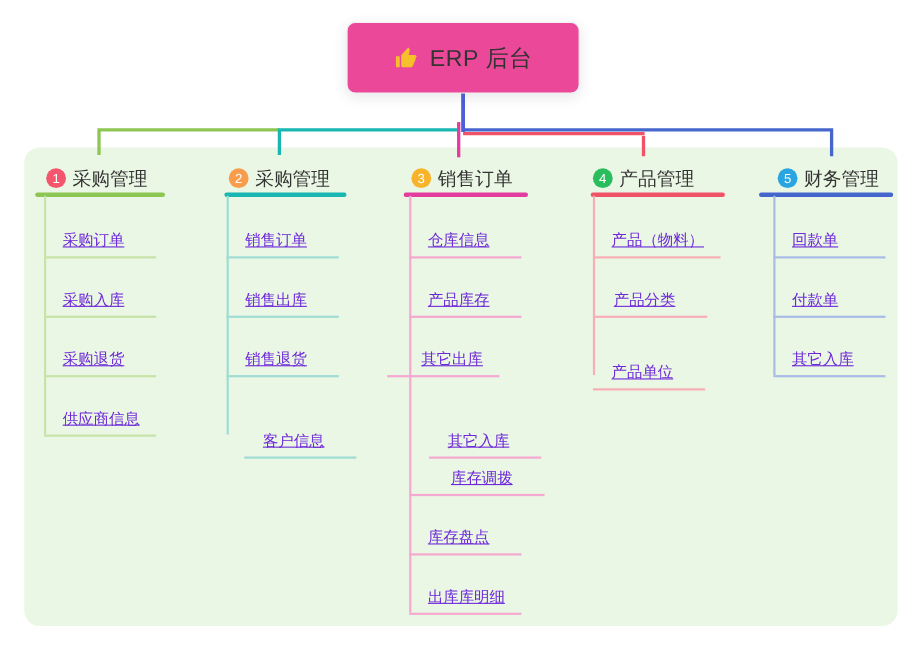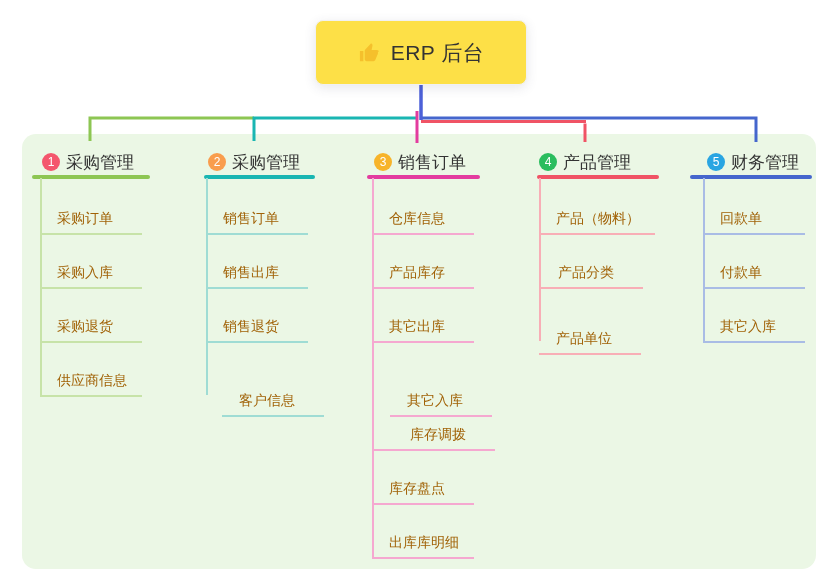--- a/index.html
+++ b/index.html
@@ -10,43 +10,43 @@
     -webkit-font-smoothing:antialiased;
   }
   #stage{position:absolute;inset:0;width:839px;height:588px;}
   #panel{
     position:absolute;left:22px;top:134px;width:794px;height:435px;
     border-radius:14px;
   }
   #connectors{position:absolute;left:0;top:0;width:839px;height:588px;pointer-events:none;}
   #root-node{
     position:absolute;left:315px;top:20px;width:210px;height:63px;
-    background:#fde047;border:1px solid #f1f1f1;border-radius:8px;
+    background:#ec4899;border:1px solid #f1f1f1;border-radius:8px;
     box-shadow:0 3px 12px rgba(60,60,90,.12);
     display:flex;align-items:center;justify-content:center;gap:10px;
     cursor:pointer;
   }
   #root-node .root-label{font-size:21px;color:#333;letter-spacing:.5px;}
   .branch-header{
     position:absolute;top:150px;height:24px;
     display:flex;align-items:center;gap:6px;cursor:pointer;white-space:nowrap;
   }
   .badge{
     width:18px;height:18px;border-radius:50%;
     color:#fff;font-size:12px;line-height:18px;text-align:center;
     flex:0 0 18px;
   }
   .branch-label{font-size:17px;color:#333;}
   .branch-underline{position:absolute;top:175px;height:4px;border-radius:2px;}
   .child-vline{position:absolute;top:178px;width:2px;}
   .child-node{
     position:absolute;height:25px;line-height:21px;
     padding:0 15px 0 17px;min-width:70px;
-    font-size:14px;color:#a16207;white-space:nowrap;
-    border-bottom:2px solid transparent;cursor:pointer;
+    font-size:14px;color:#6d28d9;white-space:nowrap;
+    border-bottom:2px solid transparent;cursor:pointer;text-decoration:underline;
   }
 </style>
 </head>
 <body style="background: rgb(255, 255, 255);">
 
 <div id="stage">
   <div id="panel" style="background: rgb(235, 247, 229);"></div>
 
   <svg id="connectors" viewBox="0 0 839 588" xmlns="http://www.w3.org/2000/svg">
       <path d="M421 121.5 H586" stroke="#f05365" stroke-width="3" fill="none"></path>
@@ -89,21 +89,21 @@
       <div class="child-node" style="left: 206px; top: 316px; border-bottom-color: rgb(159, 220, 212);">销售退货</div>
       <div class="child-node" style="left: 222px; top: 370px; border-bottom-color: rgb(159, 220, 212); margin-top: 20px;">客户信息</div>
       <div class="branch-header" style="left: 374px;">
         <span class="badge" style="background: rgb(247, 180, 42);">3</span>
         <span class="branch-label">销售订单</span>
       </div>
       <div class="branch-underline" style="left: 367px; width: 113px; background: rgb(227, 60, 159);"></div>
       <div class="child-vline" style="left: 372px; height: 379px; background: rgb(245, 168, 208);"></div>
       <div class="child-node" style="left: 372px; top: 208px; border-bottom-color: rgb(245, 168, 208);">仓库信息</div>
       <div class="child-node" style="left: 372px; top: 262px; border-bottom-color: rgb(245, 168, 208);">产品库存</div>
-      <div class="child-node" style="left: 372px; top: 316px; border-bottom-color: rgb(245, 168, 208);">其它出库</div>
+      <div class="child-node" style="left: 352px; top: 316px; border-bottom-color: rgb(245, 168, 208); text-align: right;">其它出库</div>
       <div class="child-node" style="left: 372px; top: 390px; border-bottom-color: rgb(245, 168, 208); margin-left: 18px;">其它入库</div>
       <div class="child-node" style="left: 372px; top: 424px; border-bottom-color: rgb(245, 168, 208); padding-left: 38px;">库存调拨</div>
       <div class="child-node" style="left: 372px; top: 478px; border-bottom-color: rgb(245, 168, 208);">库存盘点</div>
       <div class="child-node" style="left: 372px; top: 532px; border-bottom-color: rgb(245, 168, 208);">出库库明细</div>
       <div class="branch-header" style="left: 539px;">
         <span class="badge" style="background: rgb(42, 189, 94);">4</span>
         <span class="branch-label">产品管理</span>
       </div>
       <div class="branch-underline" style="left: 537px; width: 122px; background: rgb(240, 83, 101);"></div>
       <div class="child-vline" style="left: 539px; height: 163px; background: rgb(248, 174, 182);"></div>

